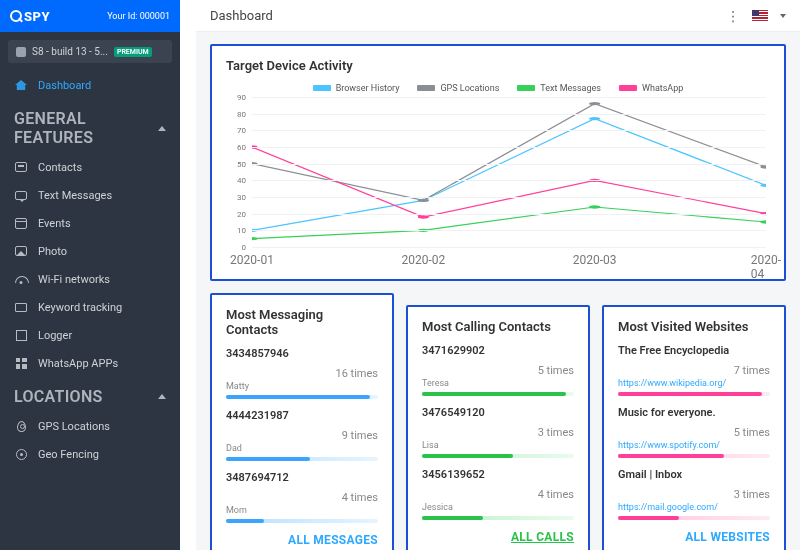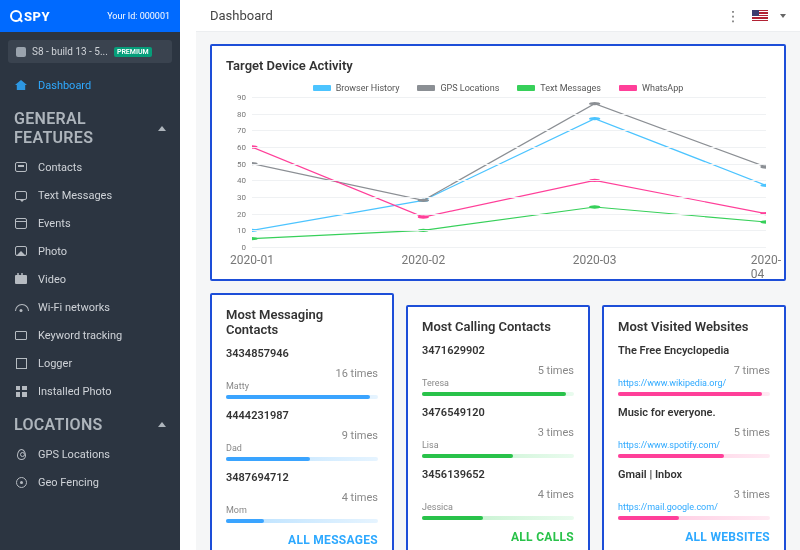--- a/index.html
+++ b/index.html
@@ -83,21 +83,21 @@
 .bar-bg{ margin-top:4px; height:4px; border-radius:2px; }
 .bar-bg.blue{ background:linear-gradient(90deg,#b7e0ff,#e6f4ff);}
 .bar-bg.green{ background:linear-gradient(90deg,#b9efc5,#e9fbee);}
 .bar-bg.pink{ background:linear-gradient(90deg,#ffc1dc,#ffeaf3);}
 .bar-fg{ height:100%; border-radius:2px;}
 .bar-fg.blue{ background:#3aa4ff;}
 .bar-fg.green{ background:#29c24a;}
 .bar-fg.pink{ background:#ff3f99;}
 
 .card-footer{ text-align:right; font-size:12px; font-weight:700; letter-spacing:.3px; margin-top:4px;}
-.cf-blue{ color:#2ea9ff;} .cf-green{ color:#29c24a;}
+.cf-blue{ color:#2ea9ff;} .cf-green{ color:#29c24a;text-decoration:underline;}
 .cf-blue2{ color:#2ea9ff;}
 
 </style>
 </head>
 <body>
 
 <div class="app">
 
   <aside class="sidebar">
     <div class="sb-top">
@@ -145,26 +145,20 @@
           <span>Events</span>
         </div>
       <div class="sb-item">
           <span class="icn">
             <span class="i-photo"></span>
           </span>
           <span>Photo</span>
         </div>
       <div class="sb-item">
           <span class="icn">
-            <span class="i-vid"></span>
-          </span>
-          <span>Video</span>
-        </div>
-      <div class="sb-item">
-          <span class="icn">
             <span class="i-wifi"></span>
           </span>
           <span>Wi-Fi networks</span>
         </div>
       <div class="sb-item">
           <span class="icn">
             <span class="i-screen"></span>
           </span>
           <span>Keyword tracking</span>
         </div>
@@ -176,21 +170,21 @@
         </div>
       <div class="sb-item">
           <span class="icn">
             <span class="i-grid">
               <span></span>
               <span></span>
               <span></span>
               <span></span>
             </span>
           </span>
-          <span>Installed Photo</span>
+          <span>WhatsApp APPs</span>
         </div>
     </div>
 
     <div class="sb-section">
       <span>LOCATIONS</span>
       <span class="chev-up"></span>
     </div>
     <div class="sb-item">
         <span class="icn">
           <span class="i-pin"></span>

